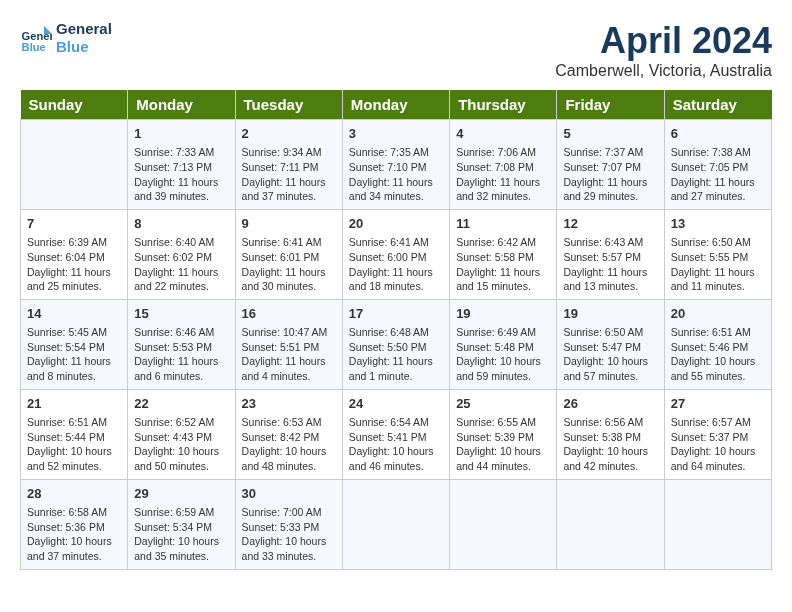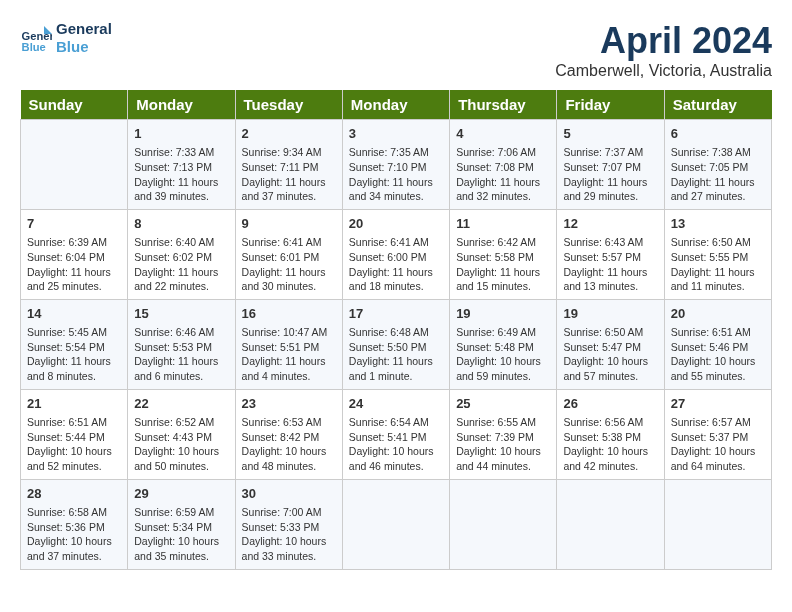--- a/index.html
+++ b/index.html
@@ -264,21 +264,21 @@
         </td>
         <td>
           <span class="day-num">24</span>
         <div class="day-info">Sunrise: 6:54 AM</div>
         <div class="day-info">Sunset: 5:41 PM</div>
         <div class="day-info">Daylight: 10 hours and 46 minutes.</div>
         </td>
         <td>
           <span class="day-num">25</span>
         <div class="day-info">Sunrise: 6:55 AM</div>
-        <div class="day-info">Sunset: 7:39 PM</div>
+        <div class="day-info">Sunset: 5:39 PM</div>
         <div class="day-info">Daylight: 10 hours and 44 minutes.</div>
         </td>
         <td>
           <span class="day-num">26</span>
         <div class="day-info">Sunrise: 6:56 AM</div>
         <div class="day-info">Sunset: 5:38 PM</div>
         <div class="day-info">Daylight: 10 hours and 42 minutes.</div>
         </td>
         <td>
           <span class="day-num">27</span>

